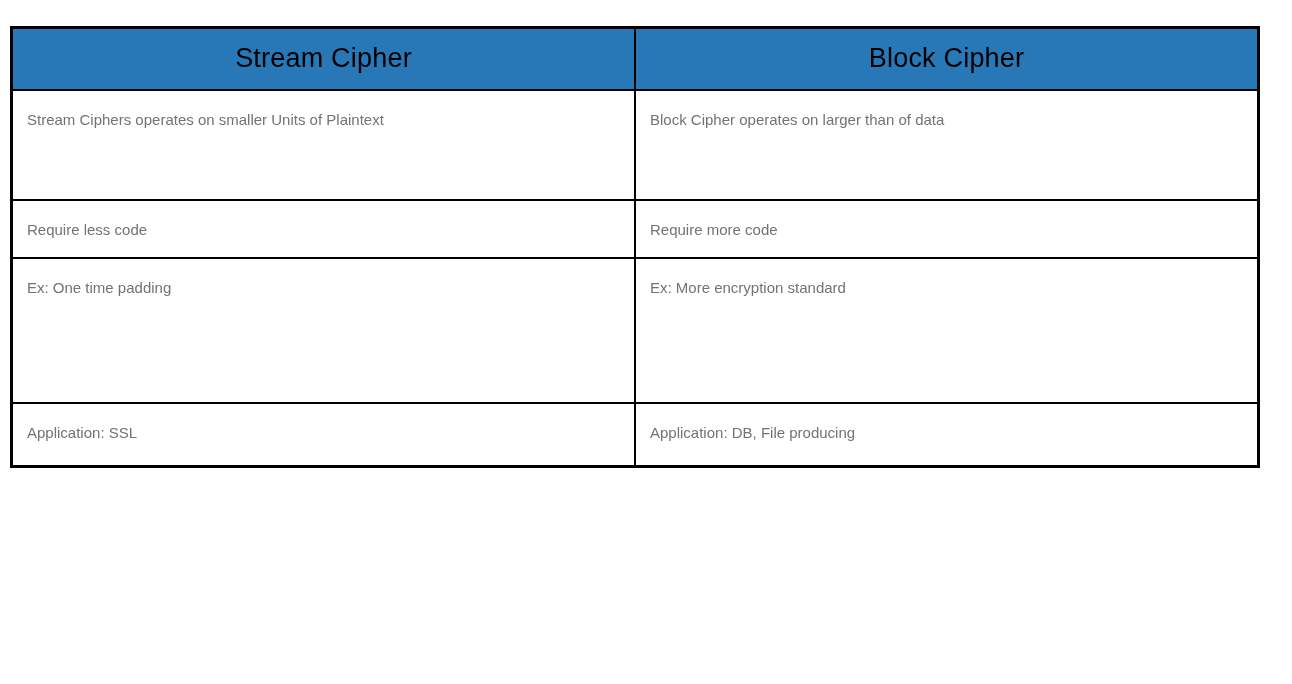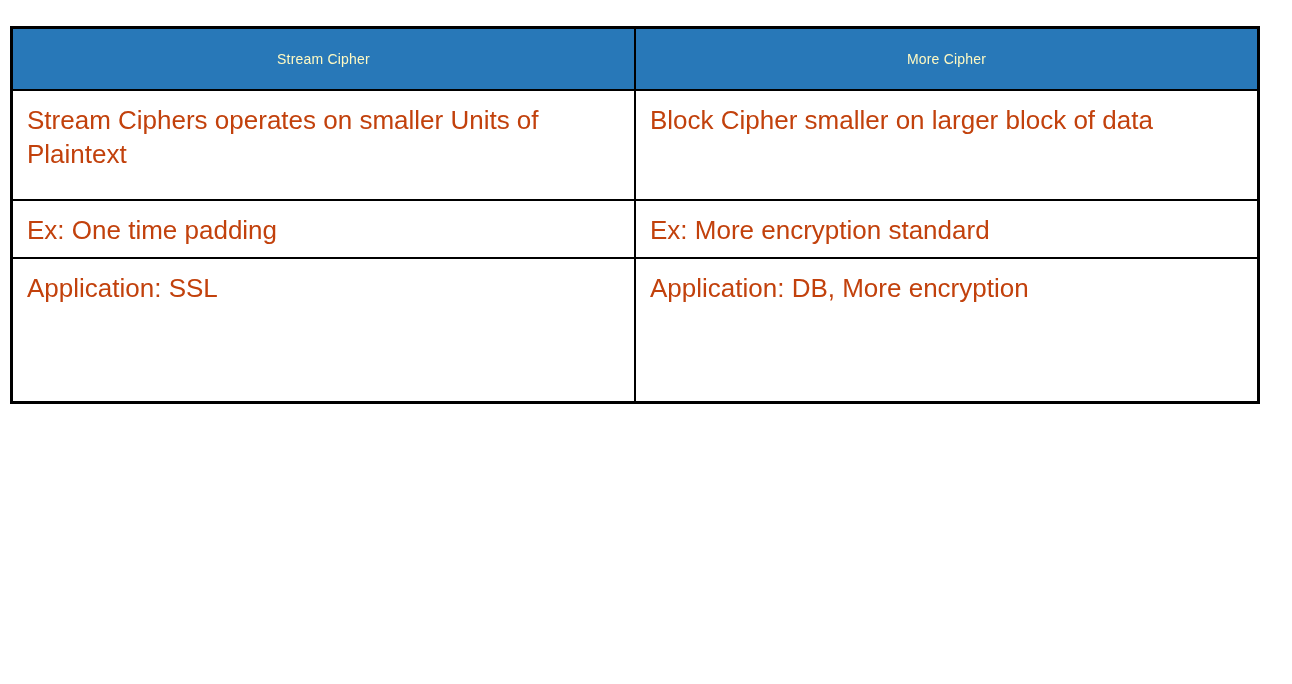--- a/index.html
+++ b/index.html
@@ -23,33 +23,33 @@
 
   .cmp-table th,
   .cmp-table td {
     border: 2px solid #000000;
     width: 50%;
     box-sizing: border-box;
   }
 
   .cmp-table th {
     background: #2878B8;
-    color: #fef9c3;
-    font-size: 14px;
+    color: #000000;
+    font-size: 27px;
     font-weight: 400;
     height: 62px;
     text-align: center;
     vertical-align: middle;
     padding: 0;
     letter-spacing: 0.2px;
   }
 
   .cmp-table td {
-    color: #c2410c;
-    font-size: 26px;
+    color: #737373;
+    font-size: 15px;
     line-height: 34px;
     vertical-align: top;
     text-align: left;
     padding: 12px 14px 10px 14px;
   }
 
   
   .cmp-table tbody tr:nth-child(1) { height: 110px; }
   .cmp-table tbody tr:nth-child(2) { height: 57px;  }
   .cmp-table tbody tr:nth-child(3) { height: 145px; }
@@ -58,30 +58,34 @@
   .cmp-table tbody tr:nth-child(6) { height: 60px;  }
   .cmp-table tbody tr:nth-child(7) { height: 66px; margin-top: 45px;  }
 </style>
 </head>
 <body>
 
 <table class="cmp-table">
   <thead>
     <tr>
       <th>Stream Cipher</th>
-      <th>More Cipher</th>
+      <th>Block Cipher</th>
     </tr>
   </thead>
   <tbody>
     <tr>
       <td>Stream Ciphers operates on smaller Units of Plaintext</td>
-      <td>Block Cipher smaller on larger block of data</td>
+      <td>Block Cipher operates on larger than of data</td>
+    </tr>
+    <tr>
+      <td>Require less code</td>
+      <td>Require more code</td>
     </tr>
     <tr>
       <td>Ex: One time padding</td>
       <td>Ex: More encryption standard</td>
     </tr>
     <tr>
       <td>Application: SSL</td>
-      <td>Application: DB, More encryption</td>
+      <td>Application: DB, File producing</td>
     </tr>
   </tbody>
 </table>
 
 </body></html>

